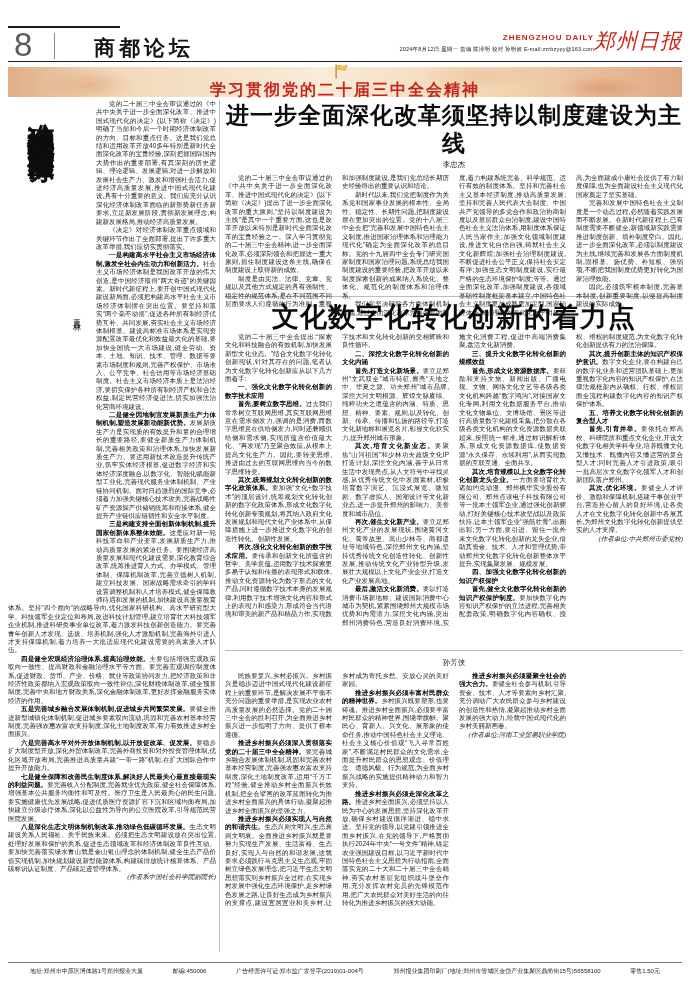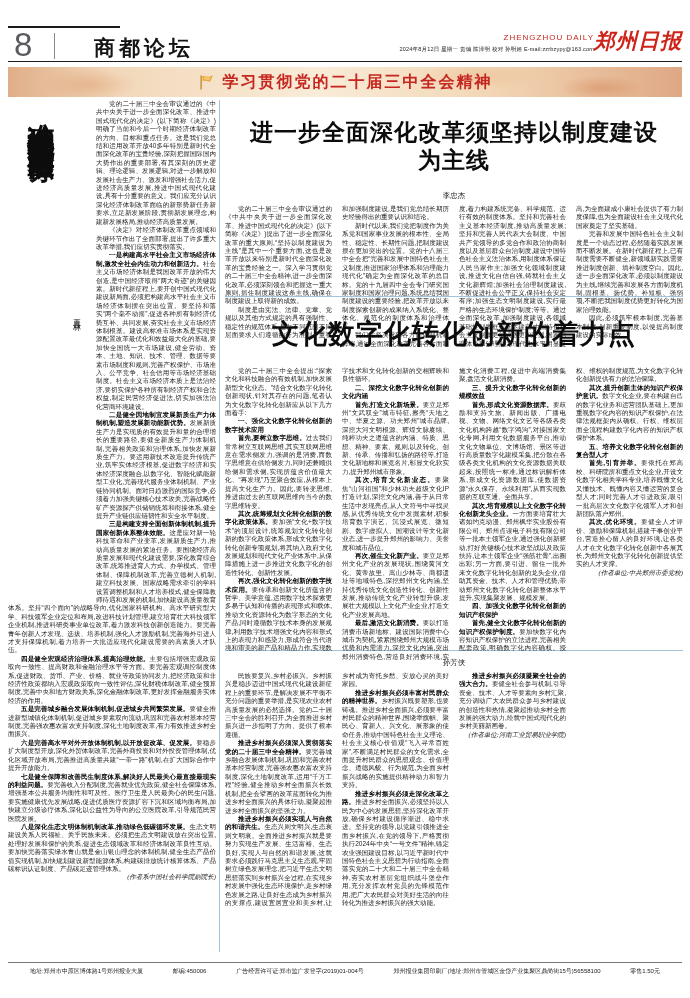--- a/index.html
+++ b/index.html
@@ -4,52 +4,52 @@
 <style>
   html,body{margin:0;padding:0;background:#e9e9e9;}
   .page{position:relative;width:690px;height:998px;background:#ffffff;overflow:hidden;
         font-family:"Liberation Sans","DejaVu Sans",sans-serif;color:#111;}
   
   .hd-toprule{position:absolute;left:8px;top:26px;width:112px;height:2px;background:#1a1a1a;}
   .hd-num{position:absolute;left:14px;top:28px;font-size:33px;line-height:33px;color:#5a5b5e;font-weight:400;}
   .hd-vsep{position:absolute;left:54px;top:33px;width:1px;height:26px;background:#8a8a8a;}
   .hd-section{position:absolute;left:64px;top:34px;font-size:21px;font-weight:700;letter-spacing:4px;color:#141414;margin-left:30px;}
   .hd-right{position:absolute;right:96px;top:33px;text-align:right;}
-  .hd-en{font-size:8px;font-weight:400;color:#c4271e;letter-spacing:1px;}
+  .hd-en{font-size:8px;font-weight:700;color:#c4271e;letter-spacing:1px;}
   .hd-date{margin-top:4px;font-size:5.5px;color:#222;letter-spacing:.2px;white-space:nowrap;}
-  .hd-logo{position:absolute;right:8px;top:28px;font-size:21px;line-height:26px;font-weight:700;
+  .hd-logo{position:absolute;right:8px;top:28px;font-size:21px;line-height:26px;font-weight:400;
            font-family:"DejaVu Serif","Liberation Serif",serif;font-style:italic;color:#cd2318;letter-spacing:1px;}
   .hd-rule{position:absolute;left:8px;top:61px;width:674px;height:1px;background:#1a1a1a;}
   
   .banner{position:absolute;left:8px;top:67px;width:674px;height:30px;
       background:
         radial-gradient(60px 18px at 88% 70%, rgba(208,130,80,.45), rgba(208,130,80,0) 70%),
         radial-gradient(90px 20px at 70% 30%, rgba(235,190,150,.6), rgba(235,190,150,0) 70%),
         radial-gradient(70px 22px at 12% 60%, rgba(222,160,115,.5), rgba(222,160,115,0) 70%),
         linear-gradient(90deg,#e0ae88 0%,#f2d8ba 16%,#f9ecd8 46%,#f2d6b4 72%,#dfa885 100%);
-      display:flex;align-items:center;justify-content:center;}
+      display:flex;align-items:center;justify-content:center;flex-direction:column;}
   .banner-txt{font-size:16px;font-weight:800;color:#c5261f;letter-spacing:2px;}
   .banner-ico{margin-right:8px;display:inline-flex;}
   
   .div-v{position:absolute;left:219px;top:100px;width:1px;height:852px;background:#a3c3da;}
   .div-h{position:absolute;left:225px;width:458px;height:1px;background:#a3c3da;}
   
   .left-art{position:absolute;left:8px;top:100px;width:208px;height:852px;overflow:hidden;}
   .vblock{float:left;width:88px;height:500px;position:relative;}
   .vtitle{position:absolute;left:8px;top:2px;writing-mode:vertical-rl;font-size:27px;line-height:50px;
           font-weight:800;letter-spacing:2px;color:#0d0d0d;height:496px;}
   .vauthor{position:absolute;left:62px;top:212px;writing-mode:vertical-rl;font-size:8px;letter-spacing:2px;color:#222;}
   
   .body-txt p{margin:0;font-size:6.5px;line-height:8.4px;text-align:justify;text-indent:2em;color:#1c1c1c;}
   .body-txt p b{font-weight:700;color:#000;}
   .body-txt p.sub{font-weight:700;color:#000;}
   .body-txt p.affr{font-family:"Liberation Serif","DejaVu Serif",serif;font-style:italic;text-align:right;text-indent:0;}
   
   .art{position:absolute;left:225px;width:458px;}
-  .art h2{margin:17px;text-align:center;font-weight:800;color:#0c0c0c;letter-spacing:1px;}
+  .art h2{margin:0;text-align:center;font-weight:800;color:#0c0c0c;letter-spacing:1px;}
   .art .author{text-align:center;font-size:7.5px;font-weight:400;margin:3px 0 4px;color:#222;}
   .art .cols{column-gap:10px;overflow:hidden;column-fill:auto;}
   #art1 h2{font-size:23px;line-height:28px;}
   #art2 h2{font-size:27px;line-height:32px;}
   #art3 h2{font-size:24px;line-height:30px;}
   #art1 .cols{column-count:4;height:147px;}
   #art2 .cols{column-count:4;height:299px;}
   #art3 .cols{column-count:4;height:251px;}
   
   .ft-rule{position:absolute;left:8px;top:962px;width:674px;height:1px;background:#777;}

